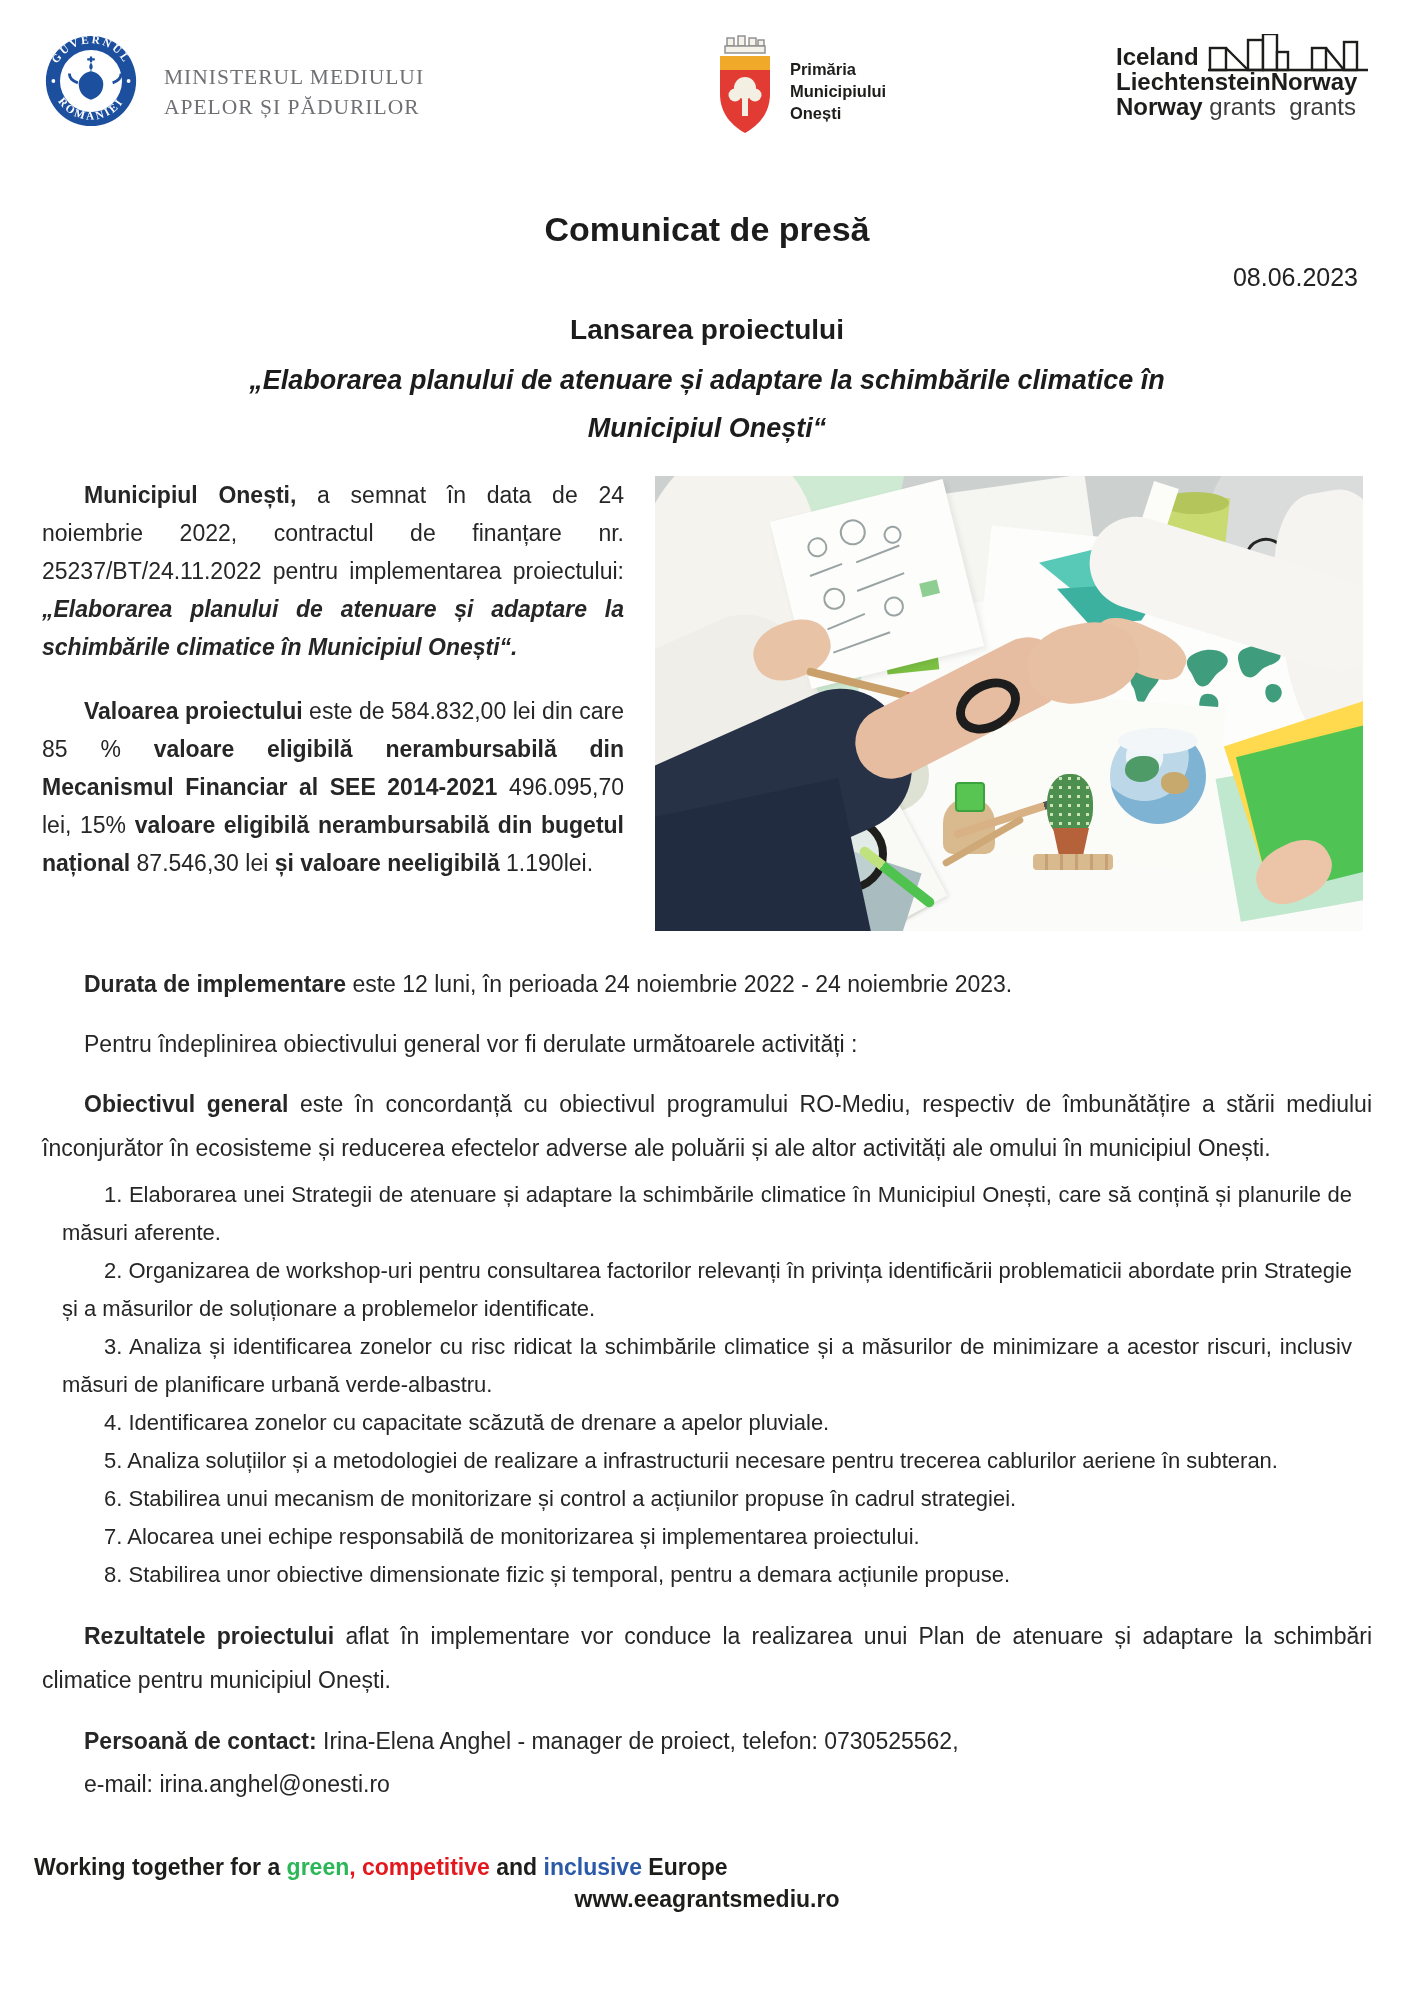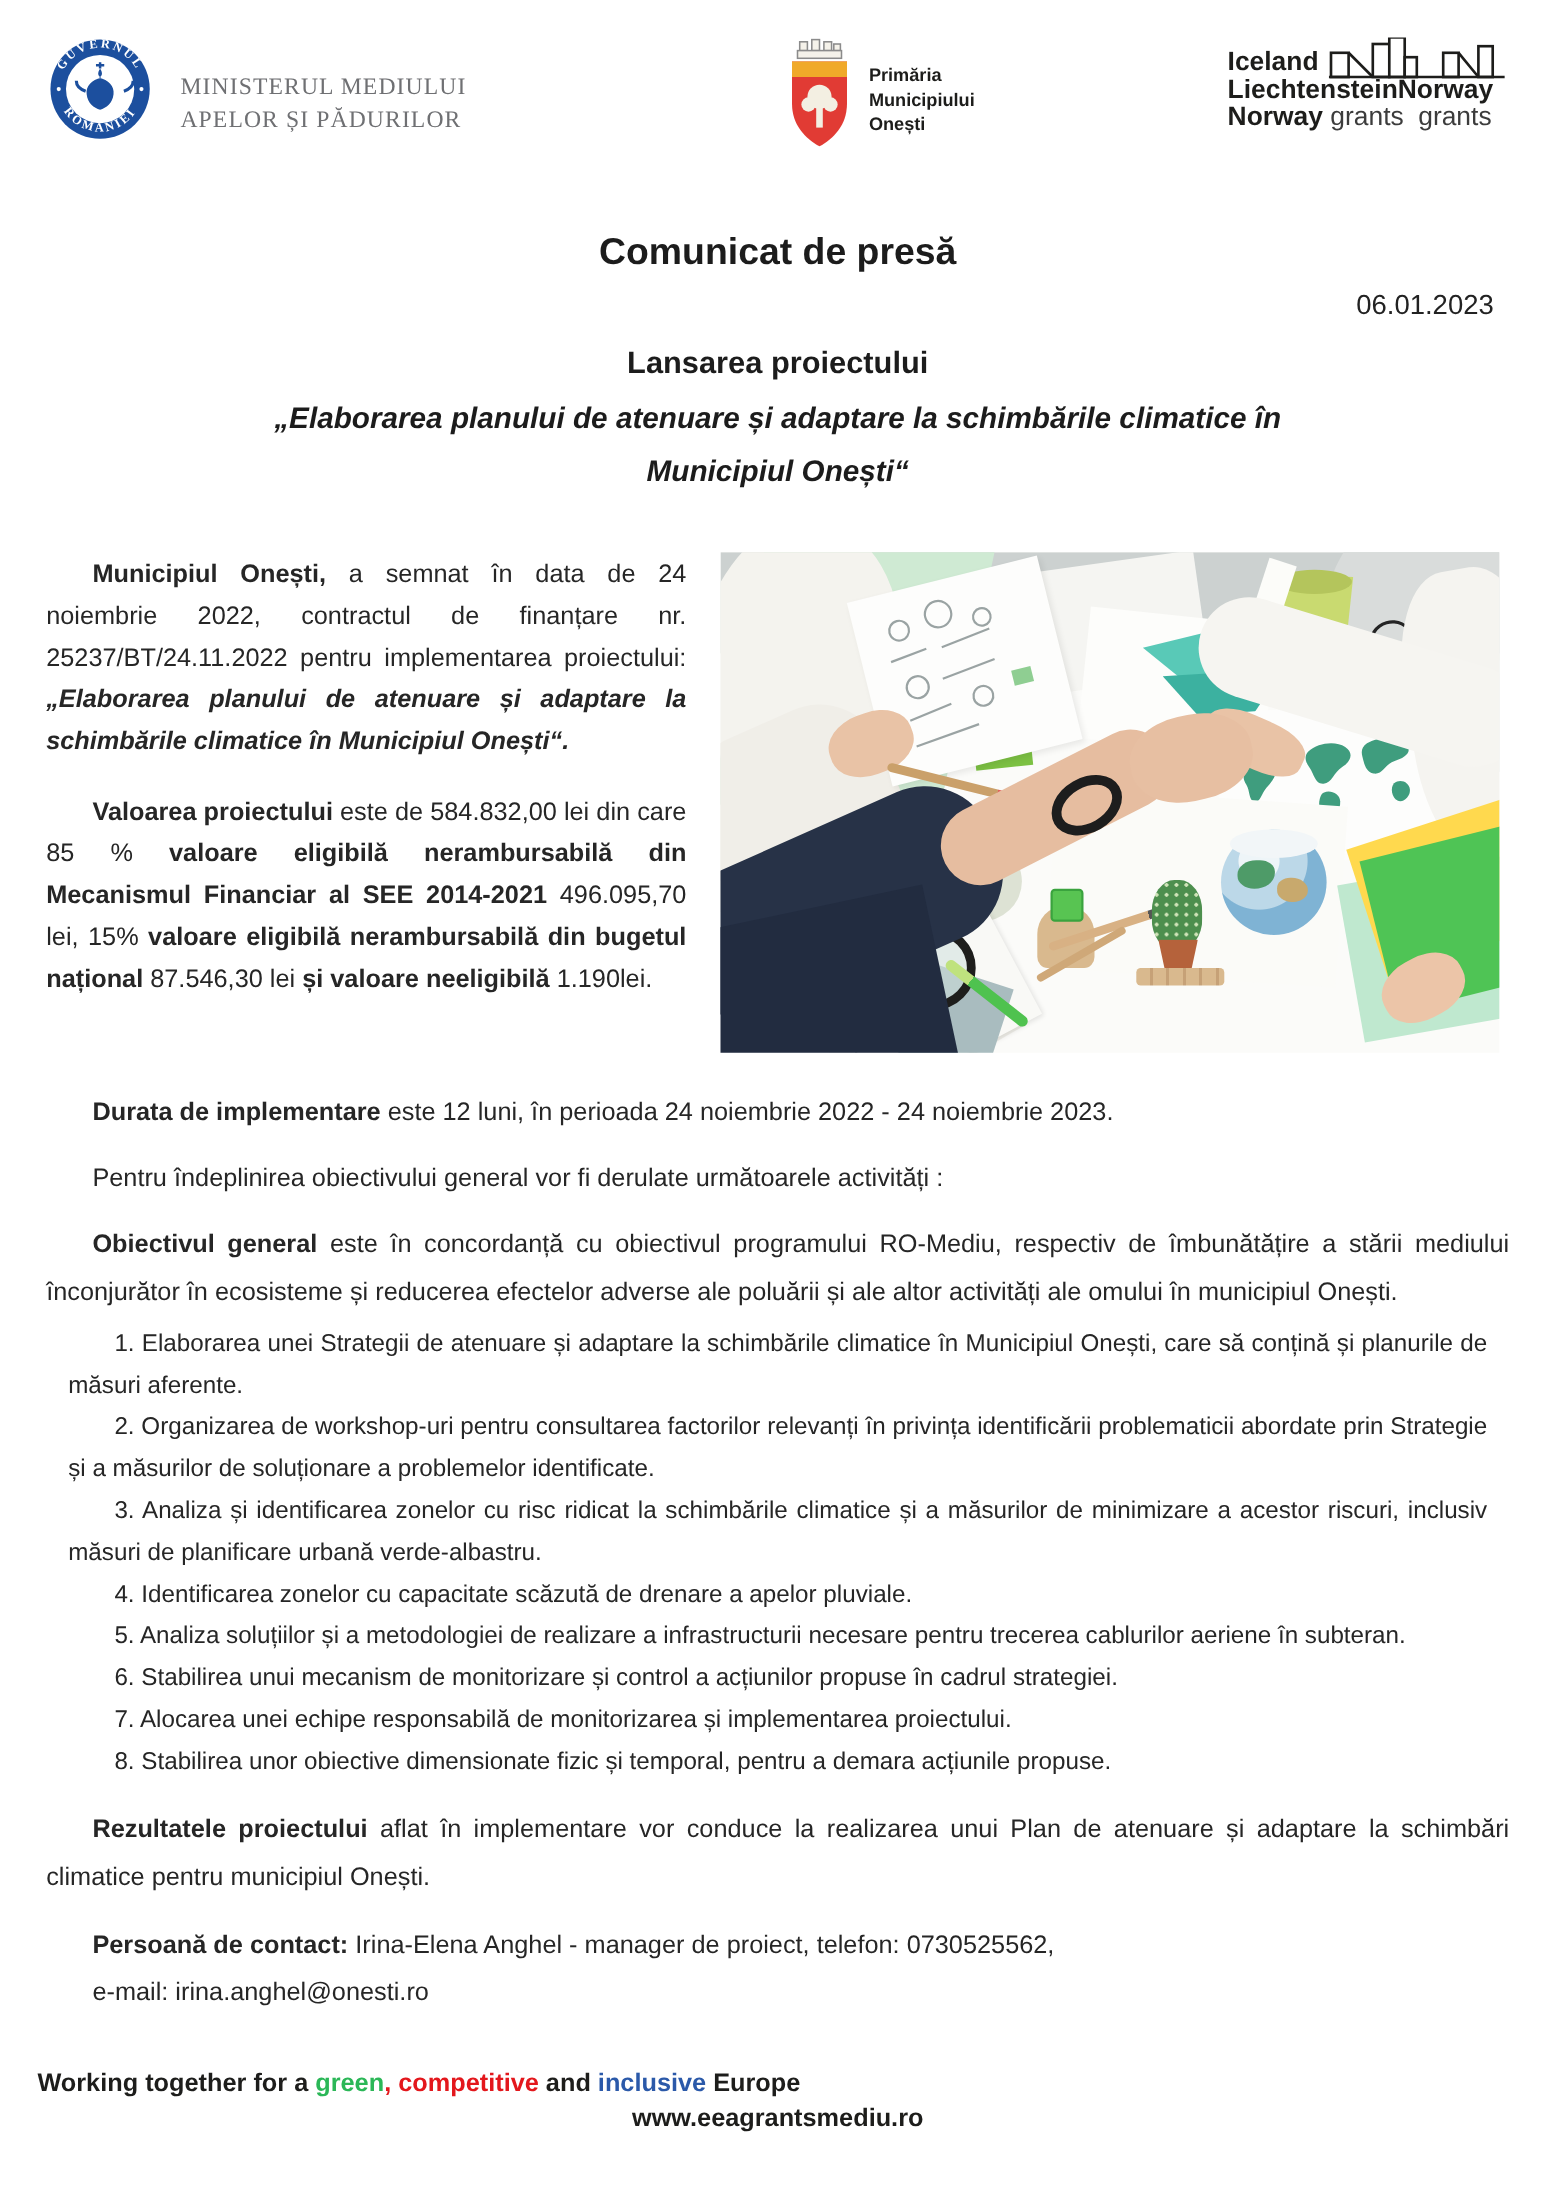--- a/index.html
+++ b/index.html
@@ -23,21 +23,21 @@
   .eea-light{font-weight:400;color:#3c3c3c;}
 
   
   .h1{margin-top:66px;text-align:center;font-size:34px;font-weight:700;color:#1c1c1c;}
   .date{margin:14px 56px 0 0;text-align:right;font-size:25px;color:#222;}
   .subtitle{margin-top:22px;text-align:center;font-size:28px;font-weight:700;color:#1c1c1c;}
   .ptitle{margin:10px auto 0;width:1220px;text-align:center;font-size:27px;font-weight:700;
           font-style:italic;line-height:48px;color:#1c1c1c;}
 
   
-  .two-col{position:relative;margin:50px 40px 0 42px;height:460px;}
+  .two-col{position:relative;margin:24px 40px 0 42px;height:460px;}
   .col-text{width:582px;font-size:23px;line-height:38px;text-align:justify;}
   .col-text p{margin:0;text-indent:42px;}
   .col-text p + p{margin-top:26px;}
 
   
   .para{margin:0 42px;font-size:23px;line-height:44px;text-align:justify;text-indent:42px;}
   .mt26{margin-top:26px;}.mt16{margin-top:16px;}.mt20{margin-top:20px;}
   .list{margin:6px 62px 0;font-size:22px;line-height:38px;text-align:justify;}
   .list .item{text-indent:42px;margin:0;}
   .contact{margin:18px 42px 0;font-size:23px;line-height:43px;}
@@ -204,21 +204,21 @@
         <span class="eea-bold">Norway</span>
       </div>
       <div class="eea-row">
         <span><span class="eea-bold">Norway</span> <span class="eea-light">grants</span></span>
         <span class="eea-light">grants</span>
       </div>
     </div>
   </div>
 
   <div class="h1">Comunicat de presă</div>
-  <div class="date">06.01.2023</div>
+  <div class="date">08.06.2023</div>
   <div class="subtitle">Lansarea proiectului</div>
   <div class="ptitle">
     <div>„Elaborarea planului de atenuare și adaptare la schimbările climatice în</div>
     <div>Municipiul Onești“</div>
   </div>
 
   <div class="two-col">
     <div class="col-text">
       <p><span class="b">Municipiul Onești,</span><span> a semnat în data de 24 noiembrie 2022, contractul de finanțare nr. 25237/BT/24.11.2022 pentru implementarea proiectului: </span><span class="b i">„Elaborarea planului de atenuare și adaptare la schimbările climatice în Municipiul Onești“.</span></p>
       <p><span class="b">Valoarea proiectului</span><span> este de 584.832,00 lei din care 85 % </span><span class="b">valoare eligibilă nerambursabilă din Mecanismul Financiar al SEE 2014-2021</span><span> 496.095,70 lei, 15% </span><span class="b">valoare eligibilă nerambursabilă din bugetul național</span><span> 87.546,30 lei </span><span class="b">și valoare neeligibilă</span><span> 1.190lei.</span></p>

